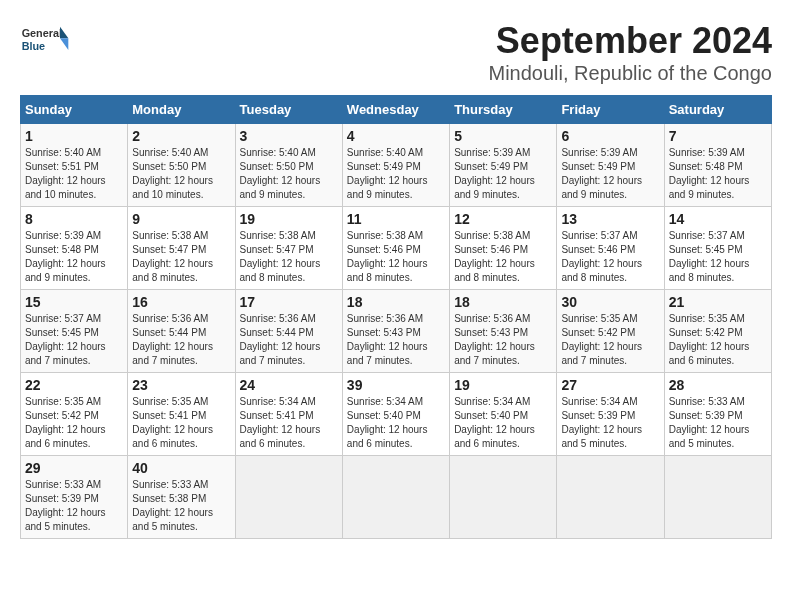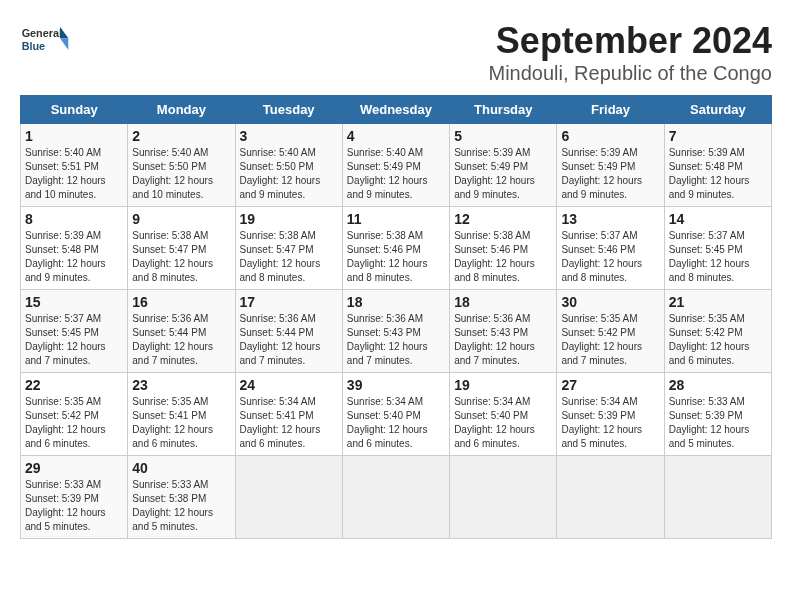--- a/index.html
+++ b/index.html
@@ -42,21 +42,21 @@
     }
     table {
       width: 100%;
       border-collapse: collapse;
       font-size: 11px;
     }
     thead tr th {
       background-color: #2e6da4;
       color: #fff;
       padding: 6px 4px;
-      text-align: center;
+      text-align: left;
       font-size: 13px;
       font-weight: bold;
       border: 1px solid #2e6da4;
     }
     tbody tr td {
       border: 1px solid #ccc;
       vertical-align: top;
       padding: 4px;
       width: 14.28%;
       min-height: 80px;

